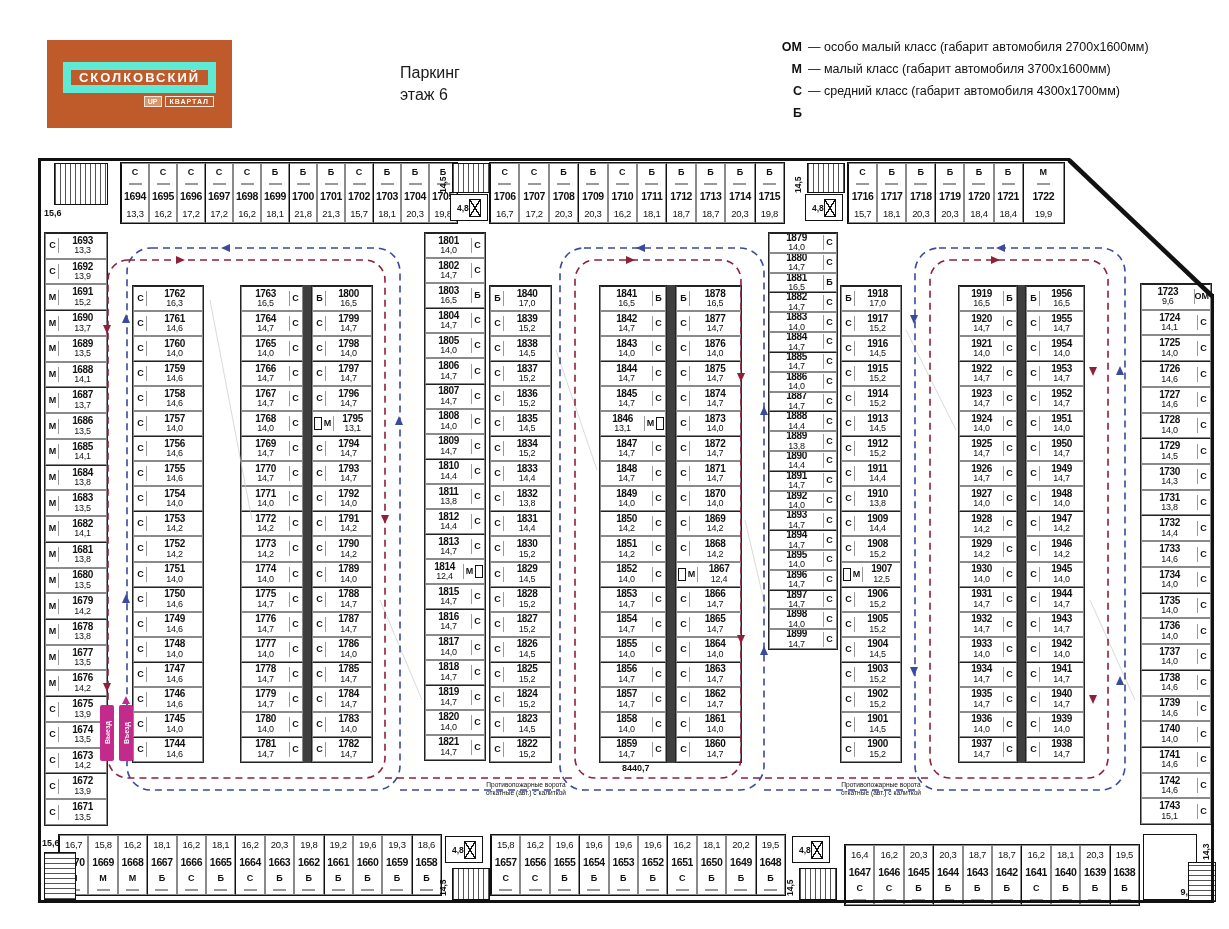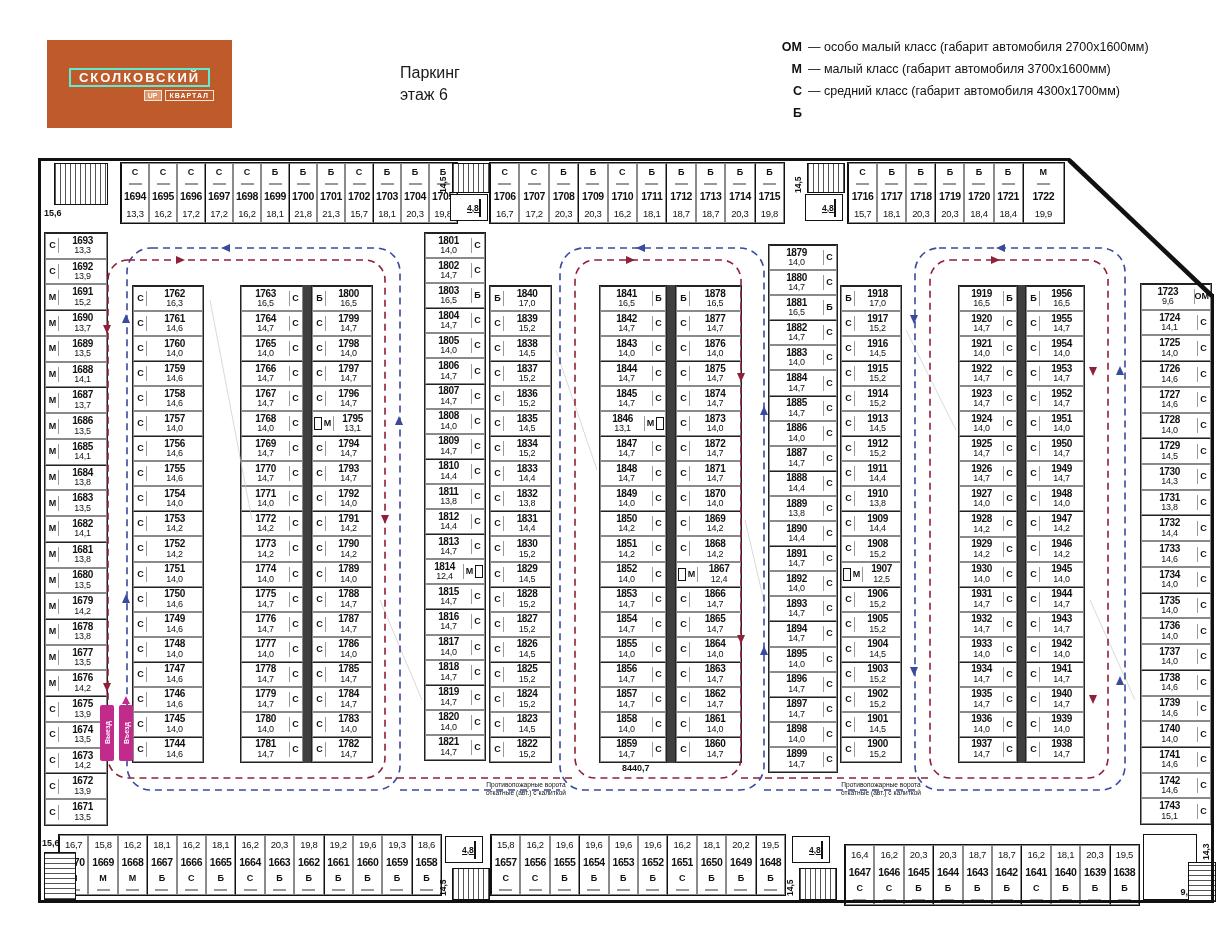--- a/index.html
+++ b/index.html
@@ -1,19 +1,19 @@
 <!DOCTYPE html>
 <html><head>
 <meta charset="utf-8">
 <style>
   html,body{margin:0;padding:0;background:#fff;}
   body{width:1229px;height:929px;position:relative;font-family:"Liberation Sans",sans-serif;color:#111;}
   
   .logo{position:absolute;left:47px;top:40px;width:185px;height:88px;background:#bf5b2b;display:flex;flex-direction:column;align-items:center;justify-content:center;}
-  .logo-box{border:2px solid #5eead4;padding:0 8px;color:#fff;font-weight:700;font-size:13px;letter-spacing:2px;}
+  .logo-box{border:8px solid #5eead4;padding:0 8px;color:#fff;font-weight:700;font-size:13px;letter-spacing:2px;}
   .logo-sub{display:flex;gap:3px;margin-top:3px;align-self:flex-end;margin-right:18px;}
   .logo-up{background:#dd9468;border:1px solid #f3e7dc;color:#fff;font-size:7px;font-weight:700;padding:1px 3px;}
   .logo-kv{border:1px solid #f3e7dc;color:#fff;font-size:7px;font-weight:700;padding:1px 4px;letter-spacing:1px;}
   .title{position:absolute;left:400px;top:62px;font-size:16px;line-height:22px;color:#1a1a1a;}
   .legend{position:absolute;left:772px;top:36px;width:430px;}
   .legend-row{display:flex;line-height:22px;font-size:12.5px;}
   .legend-code{width:30px;text-align:right;font-weight:700;margin-right:6px;flex:none;}
   
   .wall{position:absolute;background:#111;z-index:4;}
   .col,.row{position:absolute;display:flex;box-sizing:border-box;background:#fff;border:1.4px solid #222;z-index:2;}
@@ -35,21 +35,21 @@
   .stall:nth-child(3n+1){border-top-width:1.4px;border-top-color:#222;}
   .row .stall:nth-child(3n+1){border-top-width:0.5px;border-top-color:#8a8a8a;border-left-width:1.4px;border-left-color:#111;}
   .top3 .stall:last-child{flex:1.45;}
   .door{width:6px;height:11px;border:1.2px solid #111;background:#fff;flex:none;}
   .spine{position:absolute;background:#3f3f3f;z-index:3;}
   
   .hatch{position:absolute;border:1.2px solid #111;background:repeating-linear-gradient(90deg,#555 0 1px,#fff 1px 5px);z-index:3;}
   .hatch.hz{background:repeating-linear-gradient(0deg,#555 0 1px,#fff 1px 5px);}
   .vlabel{position:absolute;writing-mode:vertical-rl;transform:rotate(180deg);font-size:8.5px;font-weight:700;z-index:3;}
   .slabel{position:absolute;font-size:9px;font-weight:700;z-index:3;}
-  .elev{position:absolute;border:1.6px solid #111;background:#fff;display:flex;align-items:center;justify-content:space-between;padding:1px 16px;box-sizing:border-box;z-index:3;text-decoration:underline;}
+  .elev{position:absolute;border:1.6px solid #111;background:#fff;display:flex;align-items:center;justify-content:space-between;padding:1px 6px;box-sizing:border-box;z-index:3;}
   .elv-label{font-size:8.5px;font-weight:700;}
   .elv-x{width:13px;height:18px;border:1.2px solid #111;box-sizing:border-box;background:
     linear-gradient(to top right,transparent 46%,#111 46% 54%,transparent 54%),
     linear-gradient(to bottom right,transparent 46%,#111 46% 54%,transparent 54%);}
   .room{position:absolute;border:1.4px solid #111;background:#fff;z-index:2;}
   .room .slabel{position:absolute;right:3px;bottom:2px;}
   
   svg.overlay{position:absolute;left:0;top:0;z-index:5;pointer-events:none;}
   .tag{position:absolute;background:#c22a8c;color:#fff;writing-mode:vertical-rl;transform:rotate(180deg);
        font-size:7px;font-weight:700;display:flex;align-items:center;justify-content:center;border-radius:2px;z-index:6;}
@@ -1395,21 +1395,21 @@
         </span>
       </div>
       <div class="stall h-l">
         <span class="cls">С</span>
         <span class="stack">
           <span class="num">1860</span>
           <span class="area">14,7</span>
         </span>
       </div>
     </div>
-  <div class="col" style="left:768px;top:244px;width:70px;height:529px;">
+  <div class="col" style="left:768px;top:232px;width:70px;height:418px;">
       <div class="stall h-r">
         <span class="stack">
           <span class="num">1879</span>
           <span class="area">14,0</span>
         </span>
         <span class="cls">С</span>
       </div>
       <div class="stall h-r">
         <span class="stack">
           <span class="num">1880</span>

